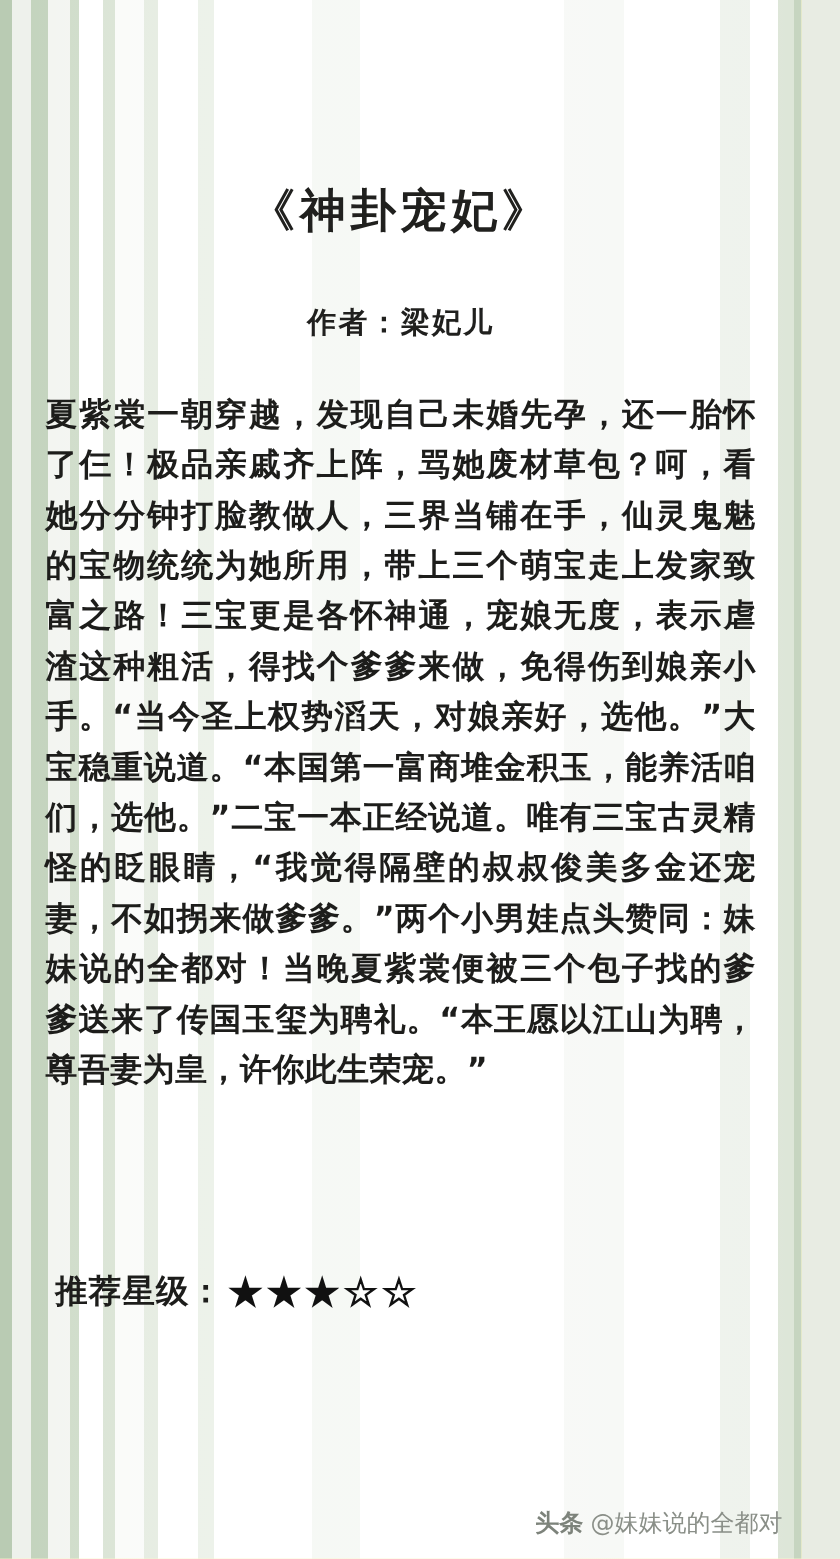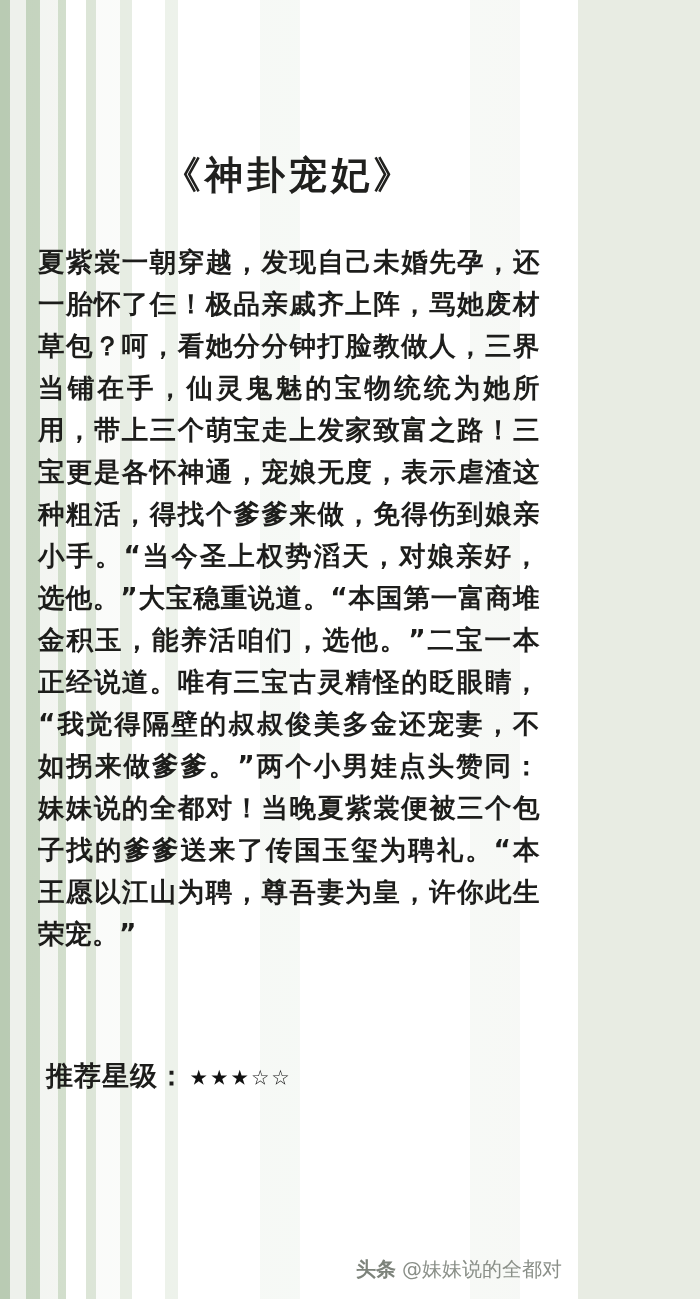--- a/index.html
+++ b/index.html
@@ -8,21 +8,21 @@
   }
   body {
     width: 700px;
     height: 1299px;
     font-family: "Liberation Sans", sans-serif;
     background: #e8ece3;
     overflow: hidden;
   }
   .page {
     position: relative;
-    width: 578px;
+    width: 668px;
     height: 1299px;
     background: #fef9c3;
     overflow: hidden;
   }
   
   .stripes {
     position: absolute;
     inset: 0;
     background:
       linear-gradient(90deg,
@@ -90,21 +90,21 @@
     text-justify: inter-character;
     letter-spacing: 0.5px;
     white-space: pre-wrap;
   }
   .rating-row {
     position: absolute;
     left: 46px;
     top: 1058px;
     display: flex;
     align-items: flex-start;
-    font-family: Liberation Mono, monospace;
+    font-family: Liberation Serif, serif;
     font-size: 27px;
     font-weight: 700;
     color: #1d1d1b;
     letter-spacing: 1px;
   }
   .stars {
     margin-left: 4px;
     font-size: 29px;
     letter-spacing: 3px;
     color: #111;
@@ -127,20 +127,21 @@
 </style>
 </head>
 <body>
 
 <div class="page">
   <div class="stripes"></div>
   <div class="stripes-soft"></div>
 
   <div class="content">
     <div class="title">《神卦宠妃》</div>
+    <div class="author">作者：梁妃儿</div>
     <div class="body-text">夏紫裳一朝穿越，发现自己未婚先孕，还一胎怀了仨！极品亲戚齐上阵，骂她废材草包？呵，看她分分钟打脸教做人，三界当铺在手，仙灵鬼魅的宝物统统为她所用，带上三个萌宝走上发家致富之路！三宝更是各怀神通，宠娘无度，表示虐渣这种粗活，得找个爹爹来做，免得伤到娘亲小手。“当今圣上权势滔天，对娘亲好，选他。”大宝稳重说道。“本国第一富商堆金积玉，能养活咱们，选他。”二宝一本正经说道。唯有三宝古灵精怪的眨眼睛，“我觉得隔壁的叔叔俊美多金还宠妻，不如拐来做爹爹。”两个小男娃点头赞同：妹妹说的全都对！当晚夏紫裳便被三个包子找的爹爹送来了传国玉玺为聘礼。“本王愿以江山为聘，尊吾妻为皇，许你此生荣宠。”</div>
   </div>
 
   <div class="rating-row">
     <span>推荐星级：</span>
     <span class="stars">★★★☆☆</span>
   </div>
 
   <div class="watermark">
     <span class="wm-logo">头条</span>

